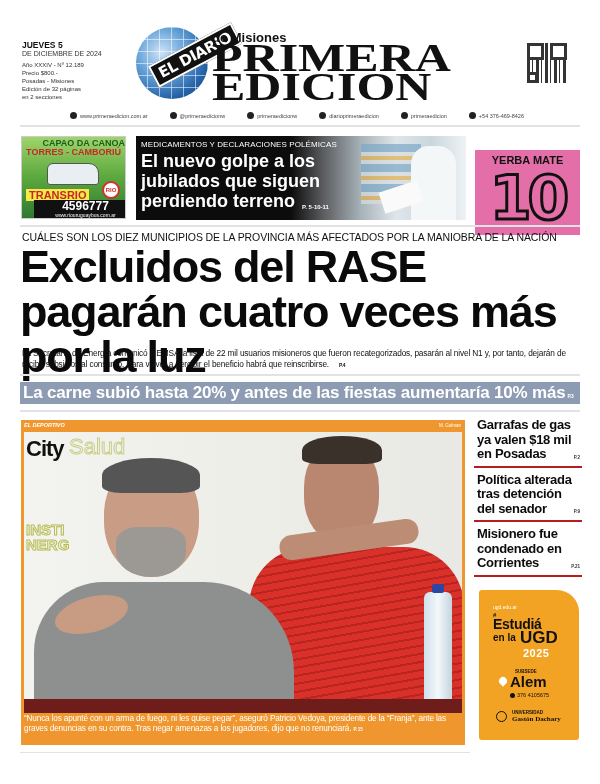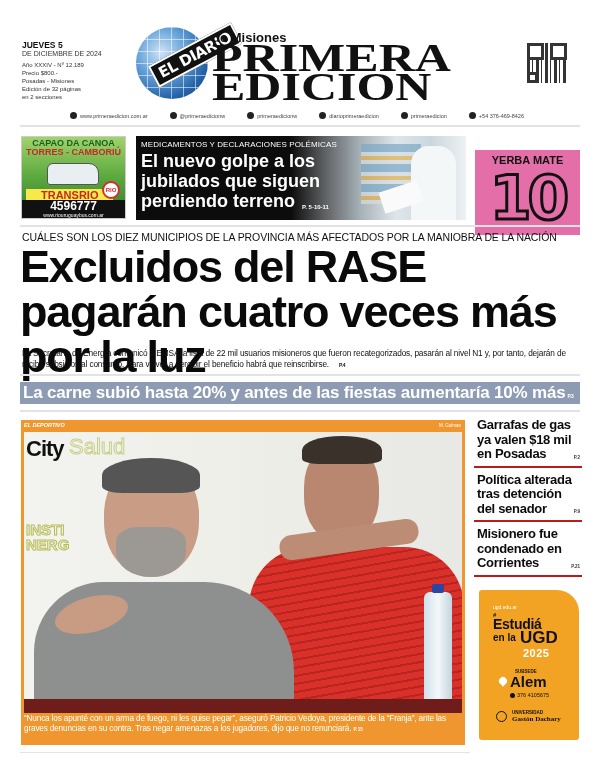--- a/index.html
+++ b/index.html
@@ -36,26 +36,26 @@
   .qr .c3 { position: absolute; left: 0; bottom: 0; width: 11px; height: 11px; border: 3px solid #111; background: #fff; }
 
   .socials { position: absolute; left: 70px; top: 112px; width: 500px; display: flex; gap: 22px; font-size: 5.5px; color: #444; align-items: center; }
   .social { display: flex; align-items: center; gap: 3px; }
   .social .ic { width: 7px; height: 7px; border-radius: 50%; background: #222; display: inline-block; }
   .rule { position: absolute; left: 20px; width: 560px; height: 2px; background: #e3e3e6; }
 
   
   .ad-transrio { position: absolute; left: 21px; top: 136px; width: 105px; height: 83px; border: 1px solid #ccc;
                  background: linear-gradient(180deg, #9fd46b 0%, #5ba83e 50%, #2f7a31 100%); overflow: hidden; }
-  .ad-transrio .t1 { position: absolute; left: 0; width: 100%; top: 1px; text-align: center; font-size: 9px; font-weight: bold; color: #1b5e20; }
+  .ad-transrio .t1 { position: absolute; left: 0; width: 100%; top: 1px; text-align: right; font-size: 9px; font-weight: bold; color: #1b5e20; }
   .ad-transrio .t2 { position: absolute; left: 0; width: 100%; top: 10px; text-align: center; font-size: 9px; font-weight: bold; color: #c62828; }
   .ad-transrio .bus { position: absolute; left: 25px; top: 26px; width: 52px; height: 22px; background: #e9eef3; border-radius: 6px 10px 3px 3px; border: 1px solid #555; }
-  .ad-transrio .brand { position: absolute; left: 4px; top: 52px; font-size: 11px; font-weight: bold; color: #c62828; background: #f6e94a; padding: 0 15px; }
+  .ad-transrio .brand { position: absolute; left: 4px; top: 52px; font-size: 11px; font-weight: bold; color: #c62828; background: #f6e94a; padding: 0 3px; }
   .ad-transrio .rio { position: absolute; right: 5px; top: 44px; width: 18px; height: 18px; border-radius: 50%; background: #fff; border: 2px solid #d32f2f; font-size: 6px; font-weight: bold; color: #d32f2f; text-align: center; line-height: 14px; }
-  .ad-transrio .phone { position: absolute; left: 0; bottom: 0; width: 100%; height: 18px; background: #111; color: #fff; text-align: center; }
+  .ad-transrio .phone { position: absolute; left: 12px; bottom: 0; width: 100%; height: 18px; background: #111; color: #fff; text-align: center; }
   .ad-transrio .phone .num { font-size: 12px; font-weight: bold; line-height: 12px; display: block; }
   .ad-transrio .phone .url { font-size: 5px; line-height: 6px; display: block; }
 
   .jubilados { position: absolute; left: 136px; top: 136px; width: 330px; height: 84px; background: #0c0c0c; overflow: hidden; }
   .jubilados .photo { position: absolute; right: 0; top: 0; width: 175px; height: 84px;
         background: linear-gradient(90deg, #0c0c0c 0%, #5a5b5d 18%, #a7b3b9 40%, #dfe6ea 60%, #c9d7dd 80%, #eef2f4 100%); }
   .jubilados .photo .shelf { position: absolute; left: 70px; top: 8px; width: 60px; height: 60px;
         background: repeating-linear-gradient(180deg, #7aa8c6 0 8px, #d8dde0 8px 12px, #e1b04a 12px 16px, #d8dde0 16px 20px); opacity: .7; }
   .jubilados .photo .coat { position: absolute; right: 10px; top: 10px; width: 45px; height: 74px; background: #f4f7f8; border-radius: 18px 18px 0 0; }
   .jubilados .photo .paper { position: absolute; left: 90px; top: 50px; width: 40px; height: 22px; background: #fafafa; transform: rotate(-18deg); }

